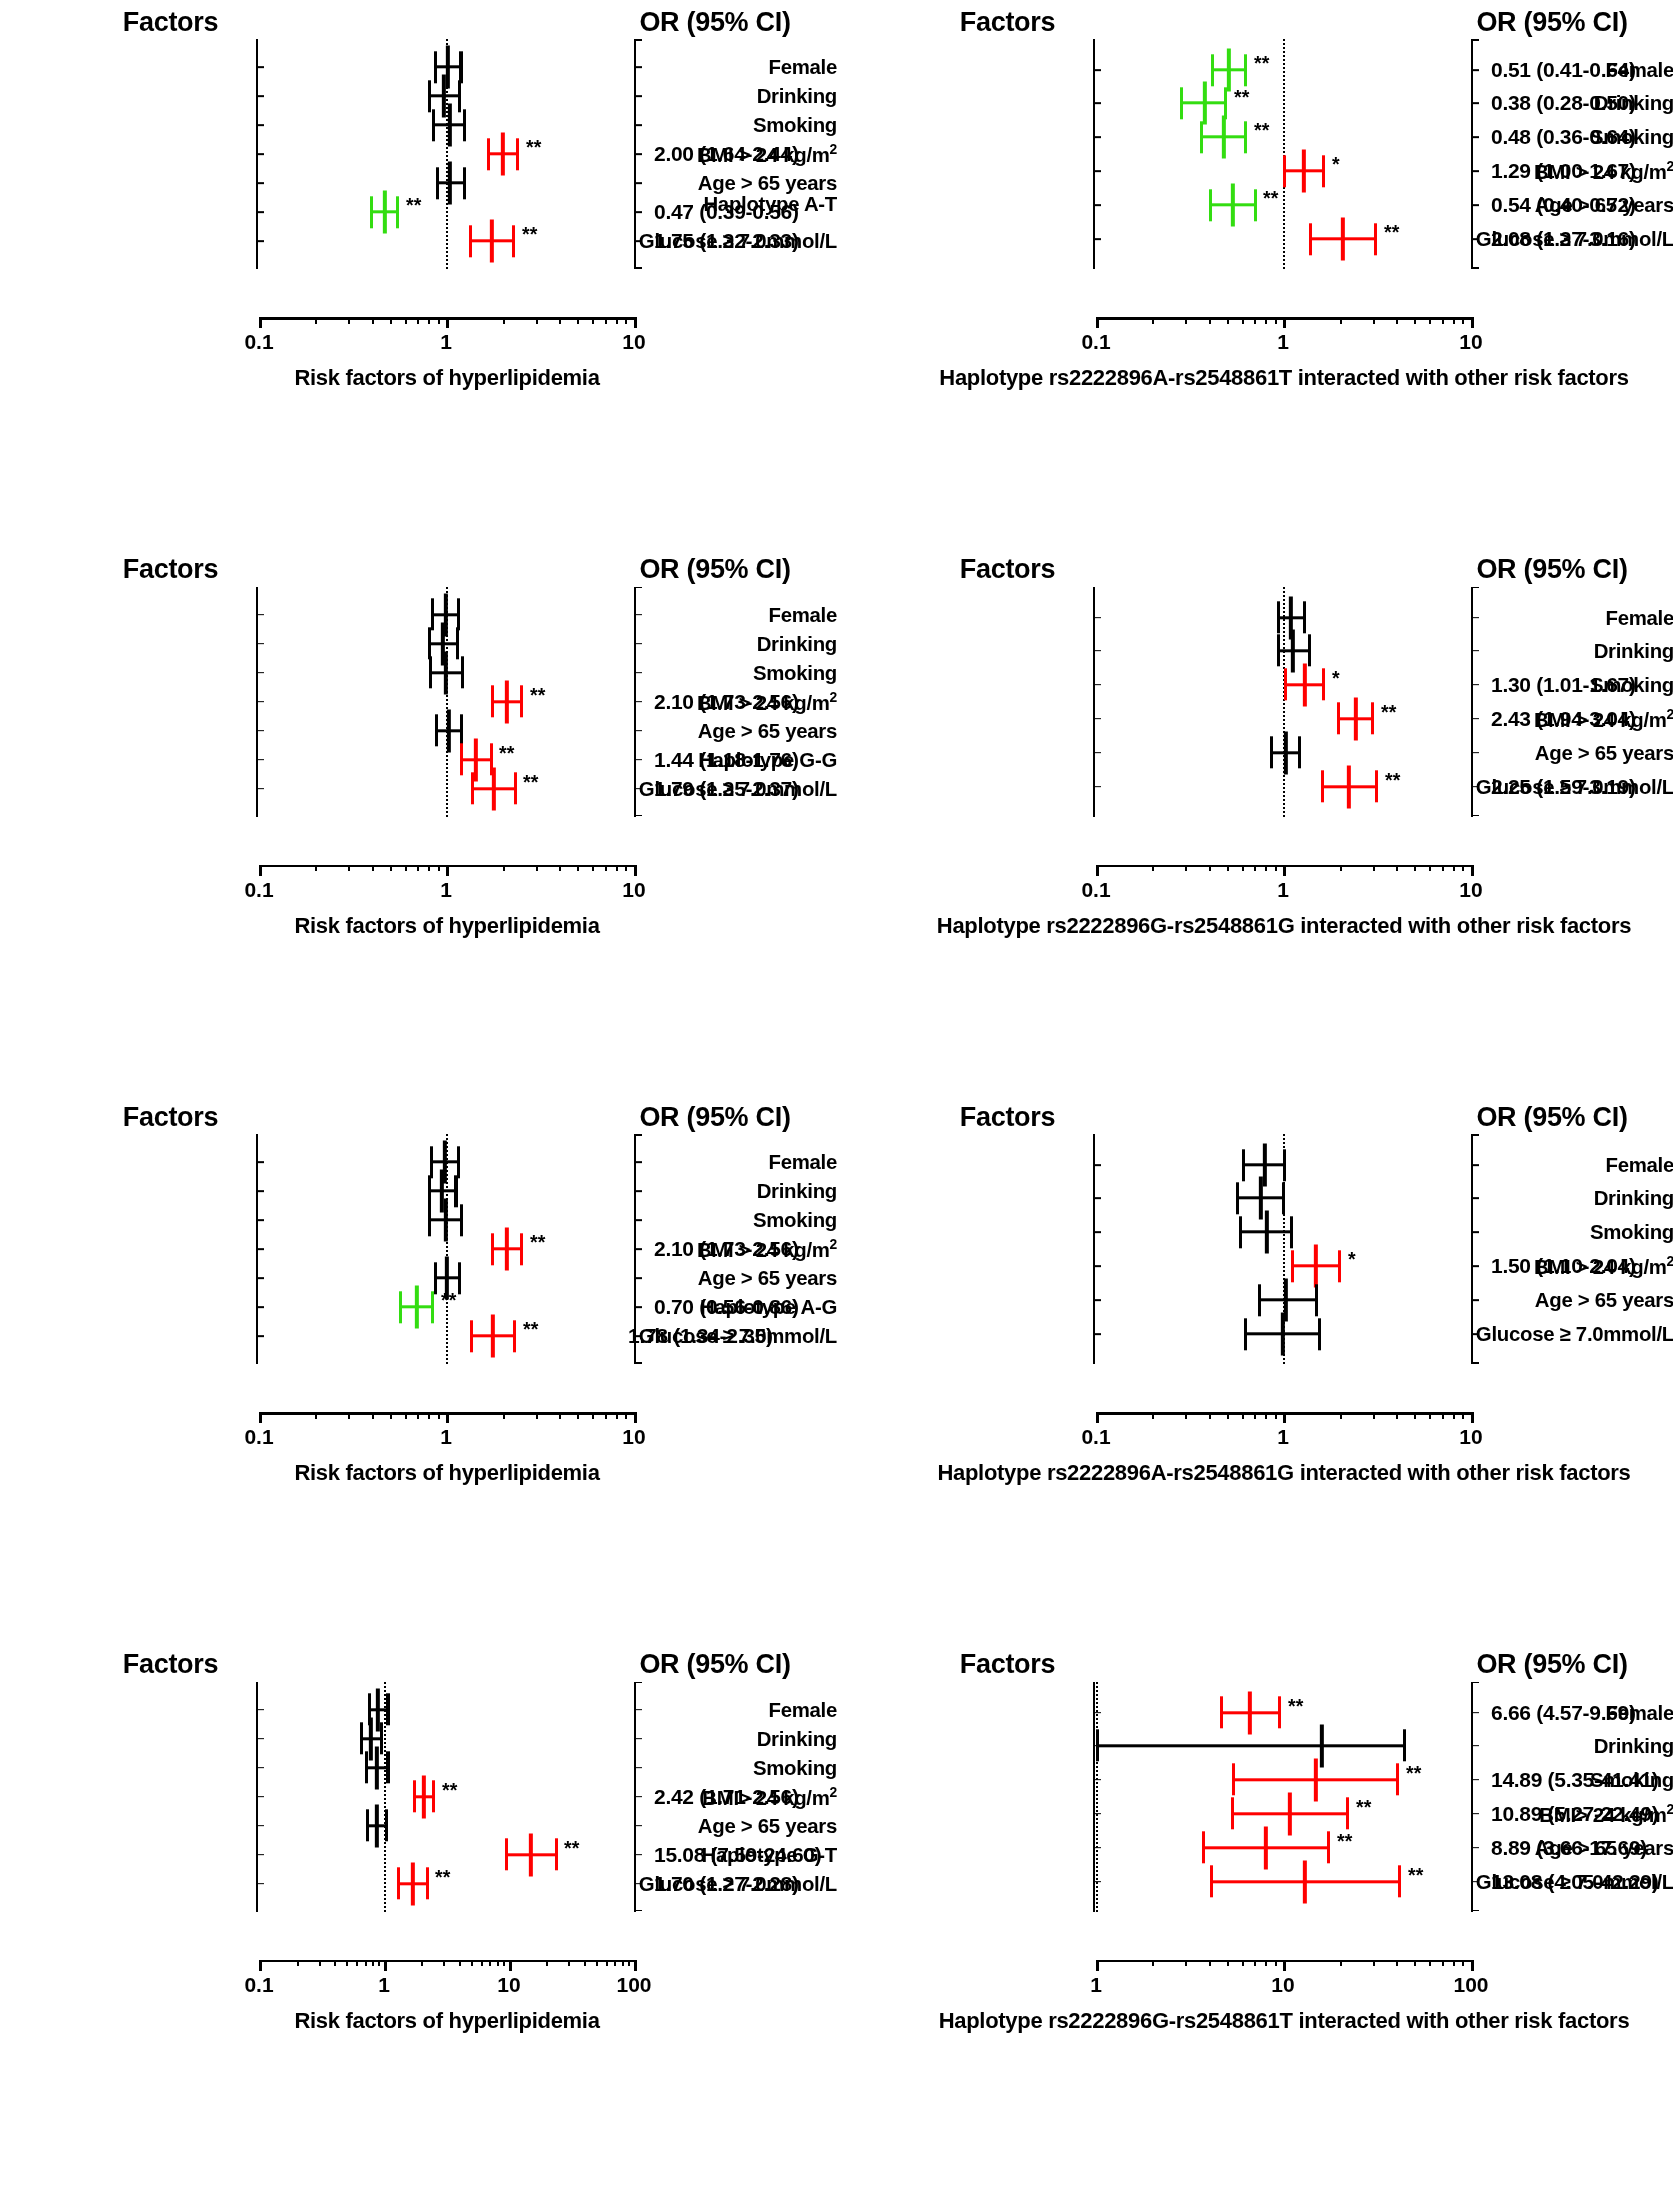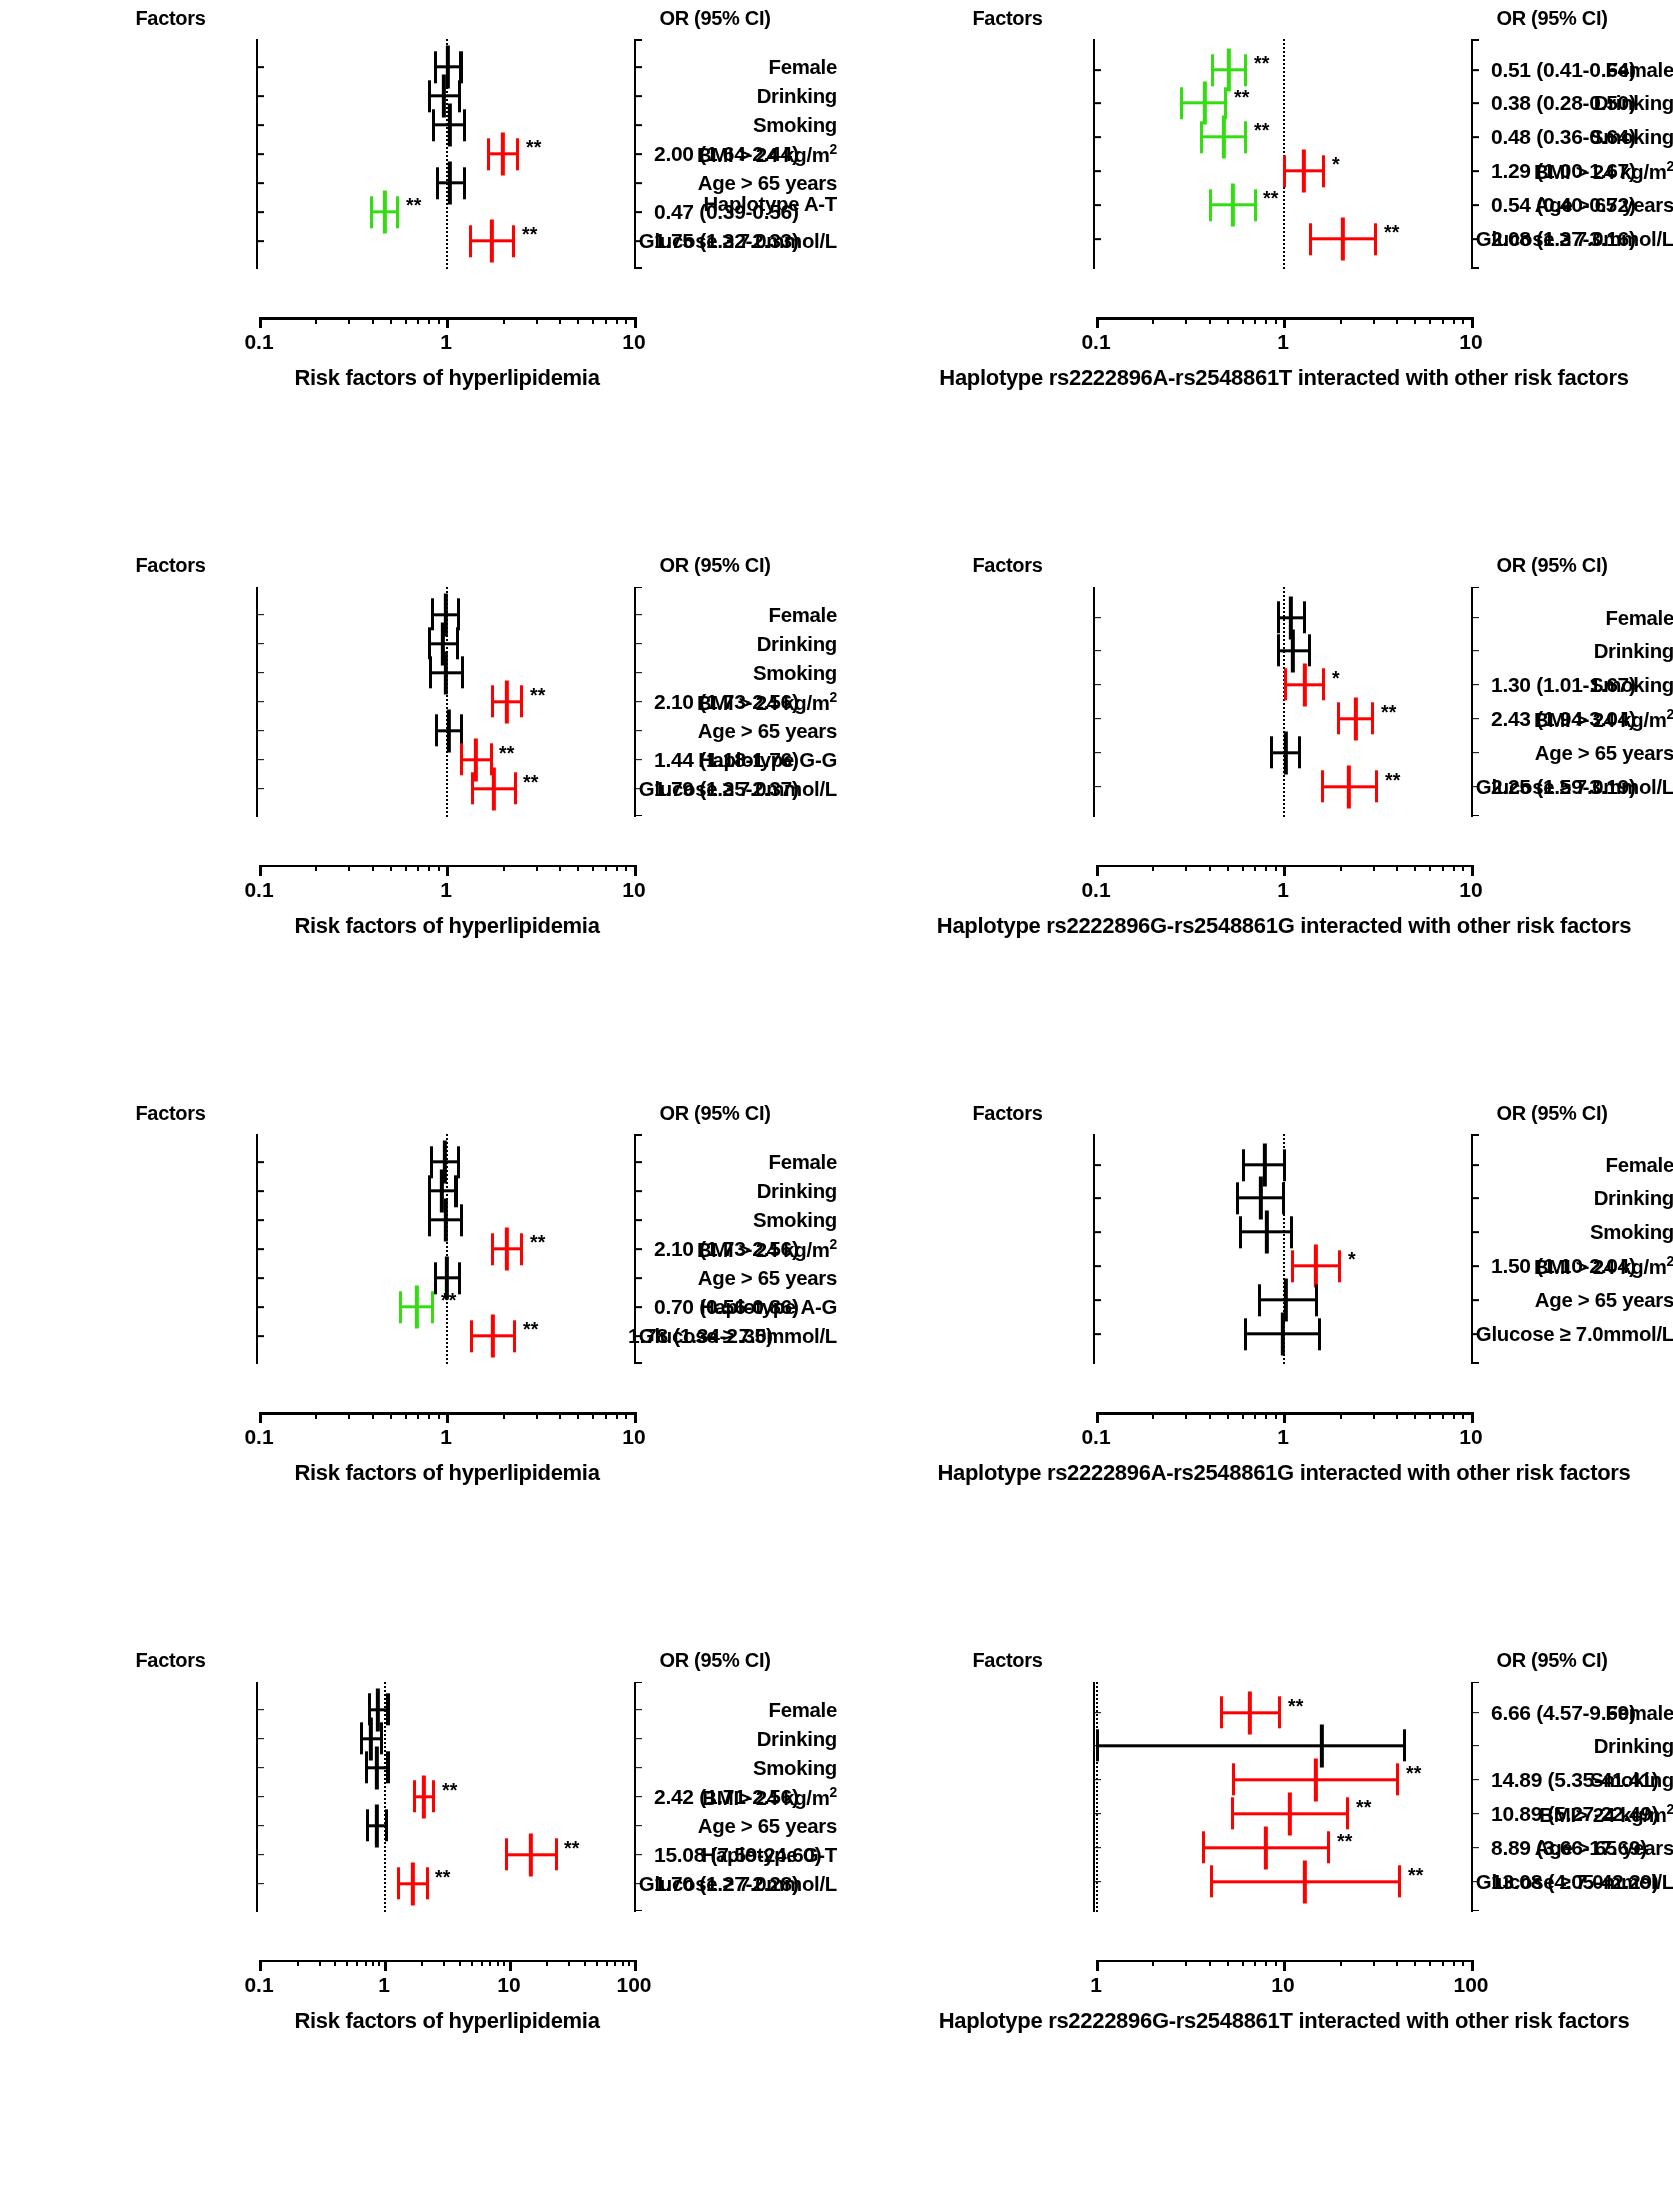--- a/index.html
+++ b/index.html
@@ -1,19 +1,19 @@
 <!DOCTYPE html>
 <html style="font-size:13.6px"><head>
 <meta charset="utf-8">
 <style>
   html,body{margin:0;padding:0;background:#fff;}
   body{width:1674px;height:2190px;font-family:"Liberation Sans",sans-serif;color:#000;}
   .grid{display:grid;grid-template-columns:1fr 1fr;grid-template-rows:repeat(4,1fr);width:1674px;height:2190px;}
   .panel{position:relative;box-sizing:border-box;}
-  .hdr{position:absolute;top:6.8px;font-weight:bold;font-size:20px;letter-spacing:-0.3px;}
+  .hdr{position:absolute;top:6.8px;font-weight:bold;font-size:27px;letter-spacing:-0.3px;}
   .hdr-factors{text-align:center;}
   .hdr-or{text-align:center;}
   .axisline{position:absolute;width:1.7px;background:#000;}
   .axisline.left::before,.axisline.right::before{content:"";}
   .tick{position:absolute;width:7.7px;height:1.7px;background:#000;}
   .rowlabel{position:absolute;right:0;transform:translateY(-50%);font-weight:bold;font-size:20.4px;text-align:right;white-space:nowrap;letter-spacing:-0.3px;}
   .rowtick{position:absolute;width:7.7px;height:1.7px;background:#000;transform:translateY(-50%);}
   .ortext{position:absolute;transform:translateY(-50%);font-weight:bold;font-size:21px;white-space:nowrap;letter-spacing:-0.3px;}
   .nullline{position:absolute;border-left:2.6px dotted #000;width:0;}
   .ci{position:absolute;height:3.4px;transform:translateY(-50%);}

